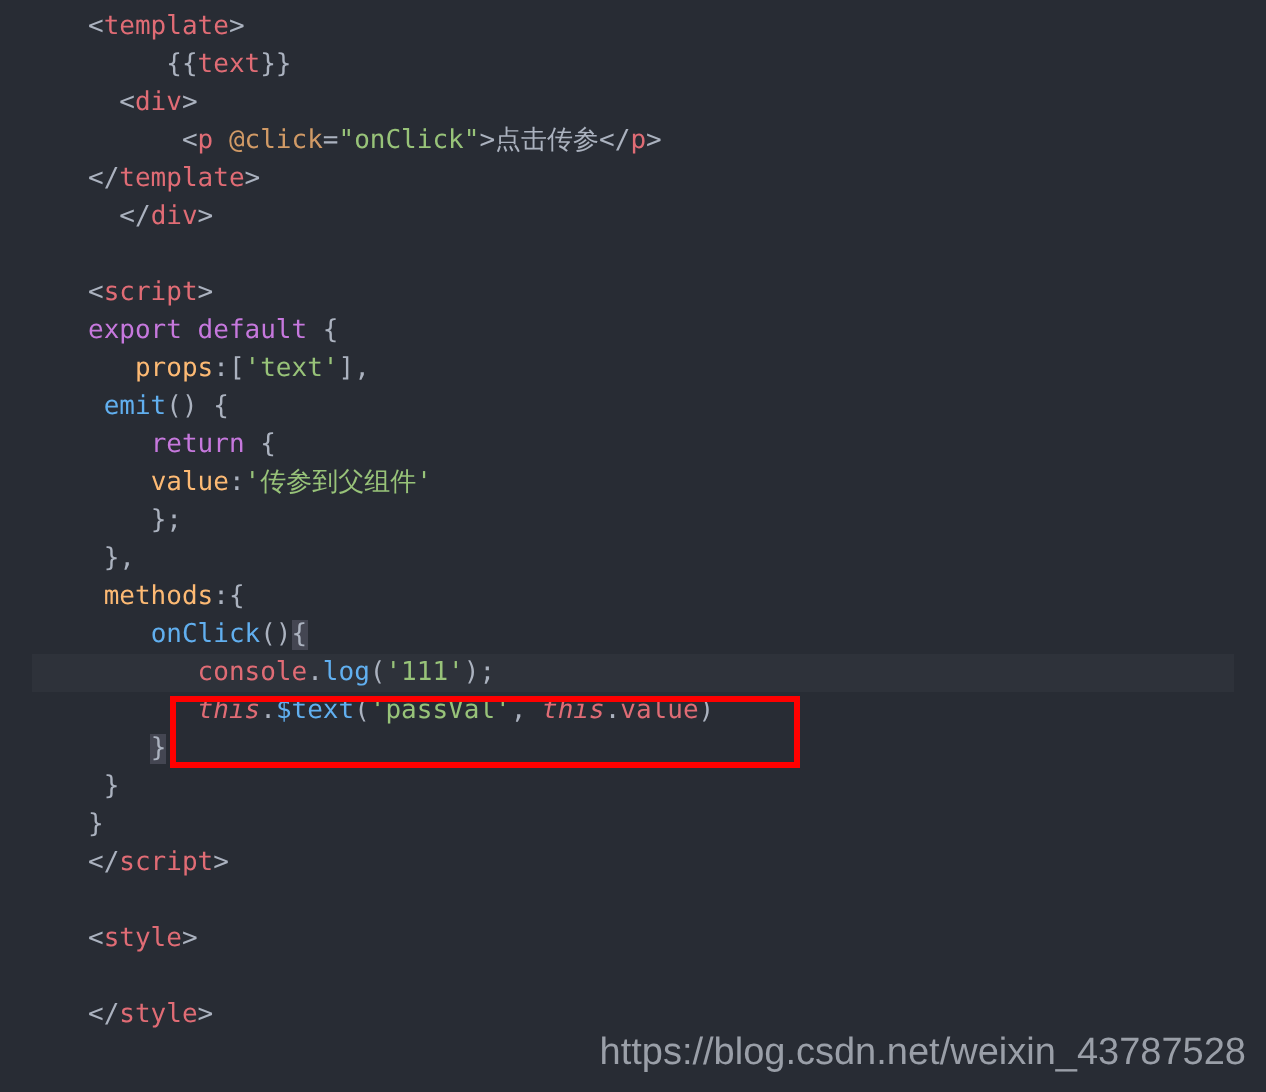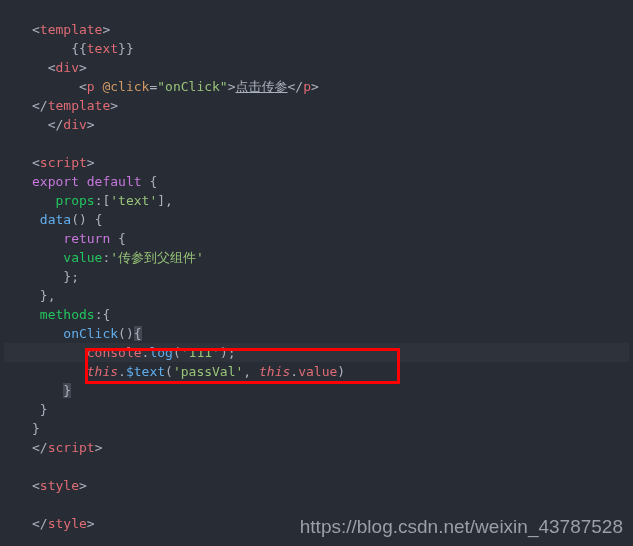--- a/index.html
+++ b/index.html
@@ -6,40 +6,39 @@
 body {
   background: #282c34;
   font-family: 'Consolas', 'Monaco', monospace;
   font-size: 13px;
   width: 633px;
   height: 546px;
   overflow: hidden;
   position: relative;
 }
 .editor {
-  padding: 4px 4px;
+  padding: 4px 16px;
   line-height: 19px;
-  margin-top: 16px;
 }
 .line {
   padding-left: 28px;
   white-space: pre;
   position: relative;
 }
 
 .punct { color: #abb2bf; }
 .tag-bracket { color: #abb2bf; }
 .tag-name { color: #e06c75; }
 .attr-name { color: #d19a66; }
 .attr-eq { color: #abb2bf; }
 .string { color: #98c379; }
-.text-content { color: #abb2bf; text-decoration: underline; }
+.text-content { color: #abb2bf; }
 .keyword { color: #c678dd; }
 .ident { color: #e06c75; }
-.prop { color: #22c55e; }
+.prop { color: #fdba74; }
 .method { color: #61afef; }
 .paren { color: #abb2bf; }
 .brace { color: #abb2bf; }
 .this { color: #e06c75; font-style: italic; }
 .dot { color: #abb2bf; }
 .comma { color: #abb2bf; }
 
 .highlight-box {
   position: absolute;
   border: 3px solid #ff0000;
@@ -82,21 +81,21 @@
 <div class="line">  <span class="tag-bracket">&lt;/</span><span class="tag-name">div</span><span class="tag-bracket">&gt;</span></div>
 
 <div class="line"> </div>
 
 <div class="line"><span class="tag-bracket">&lt;</span><span class="tag-name">script</span><span class="tag-bracket">&gt;</span></div>
 
 <div class="line"><span class="keyword">export</span> <span class="keyword">default</span> <span class="brace">{</span></div>
 
 <div class="line">   <span class="prop">props</span><span class="punct">:[</span><span class="string">'text'</span><span class="punct">],</span></div>
 
-<div class="line"> <span class="method">data</span><span class="paren">()</span> <span class="brace">{</span></div>
+<div class="line"> <span class="method">emit</span><span class="paren">()</span> <span class="brace">{</span></div>
 
 <div class="line">    <span class="keyword">return</span> <span class="brace">{</span></div>
 
 <div class="line">    <span class="prop">value</span><span class="punct">:</span><span class="string">'传参到父组件'</span></div>
 
 <div class="line">    <span class="brace">};</span></div>
 
 <div class="line"> <span class="brace">},</span></div>
 
 <div class="line"> <span class="prop">methods</span><span class="punct">:</span><span class="brace">{</span></div>

